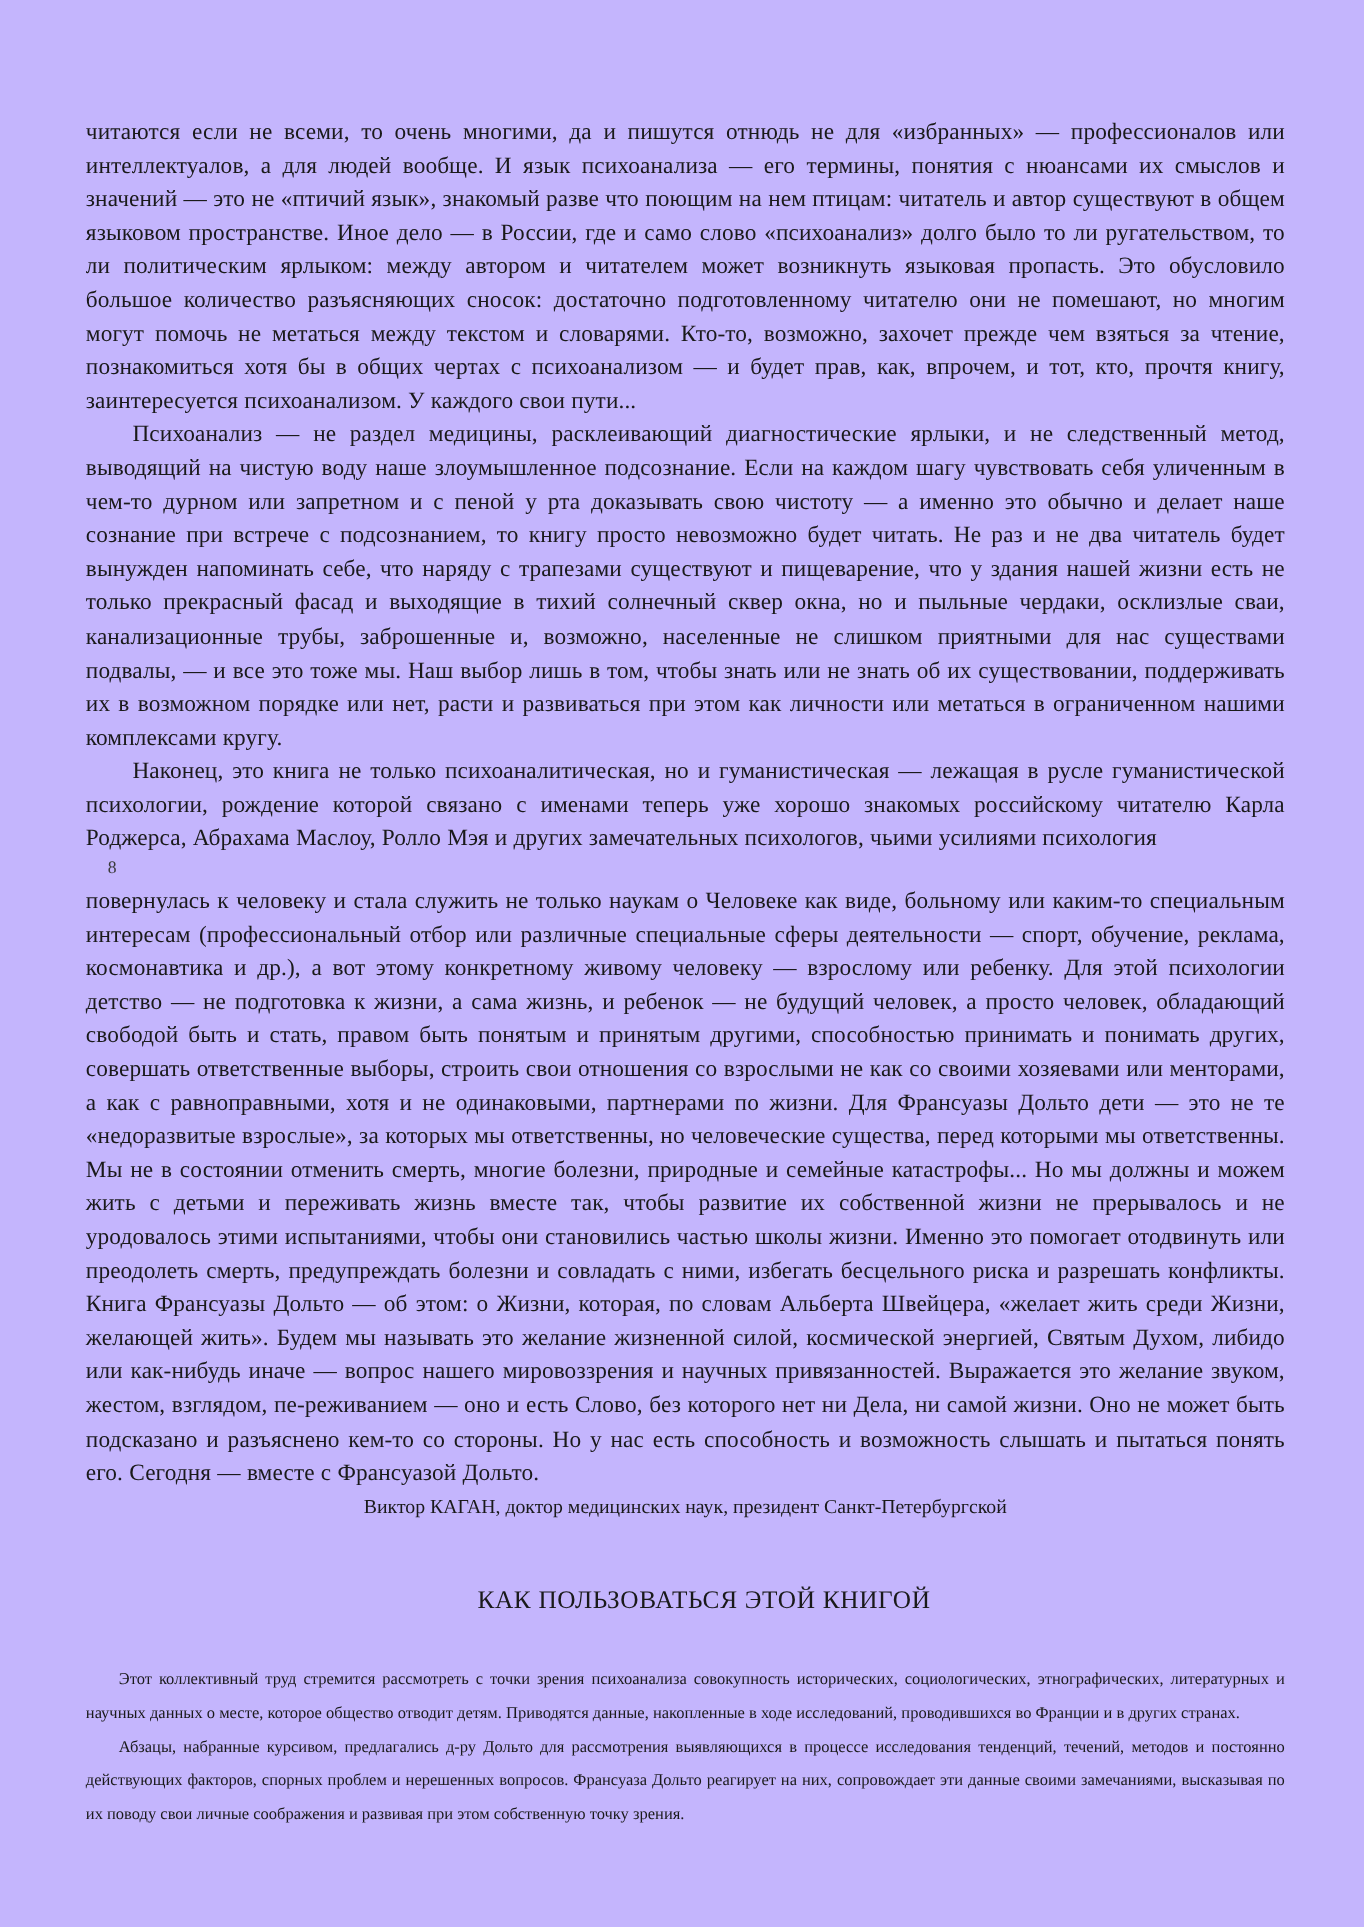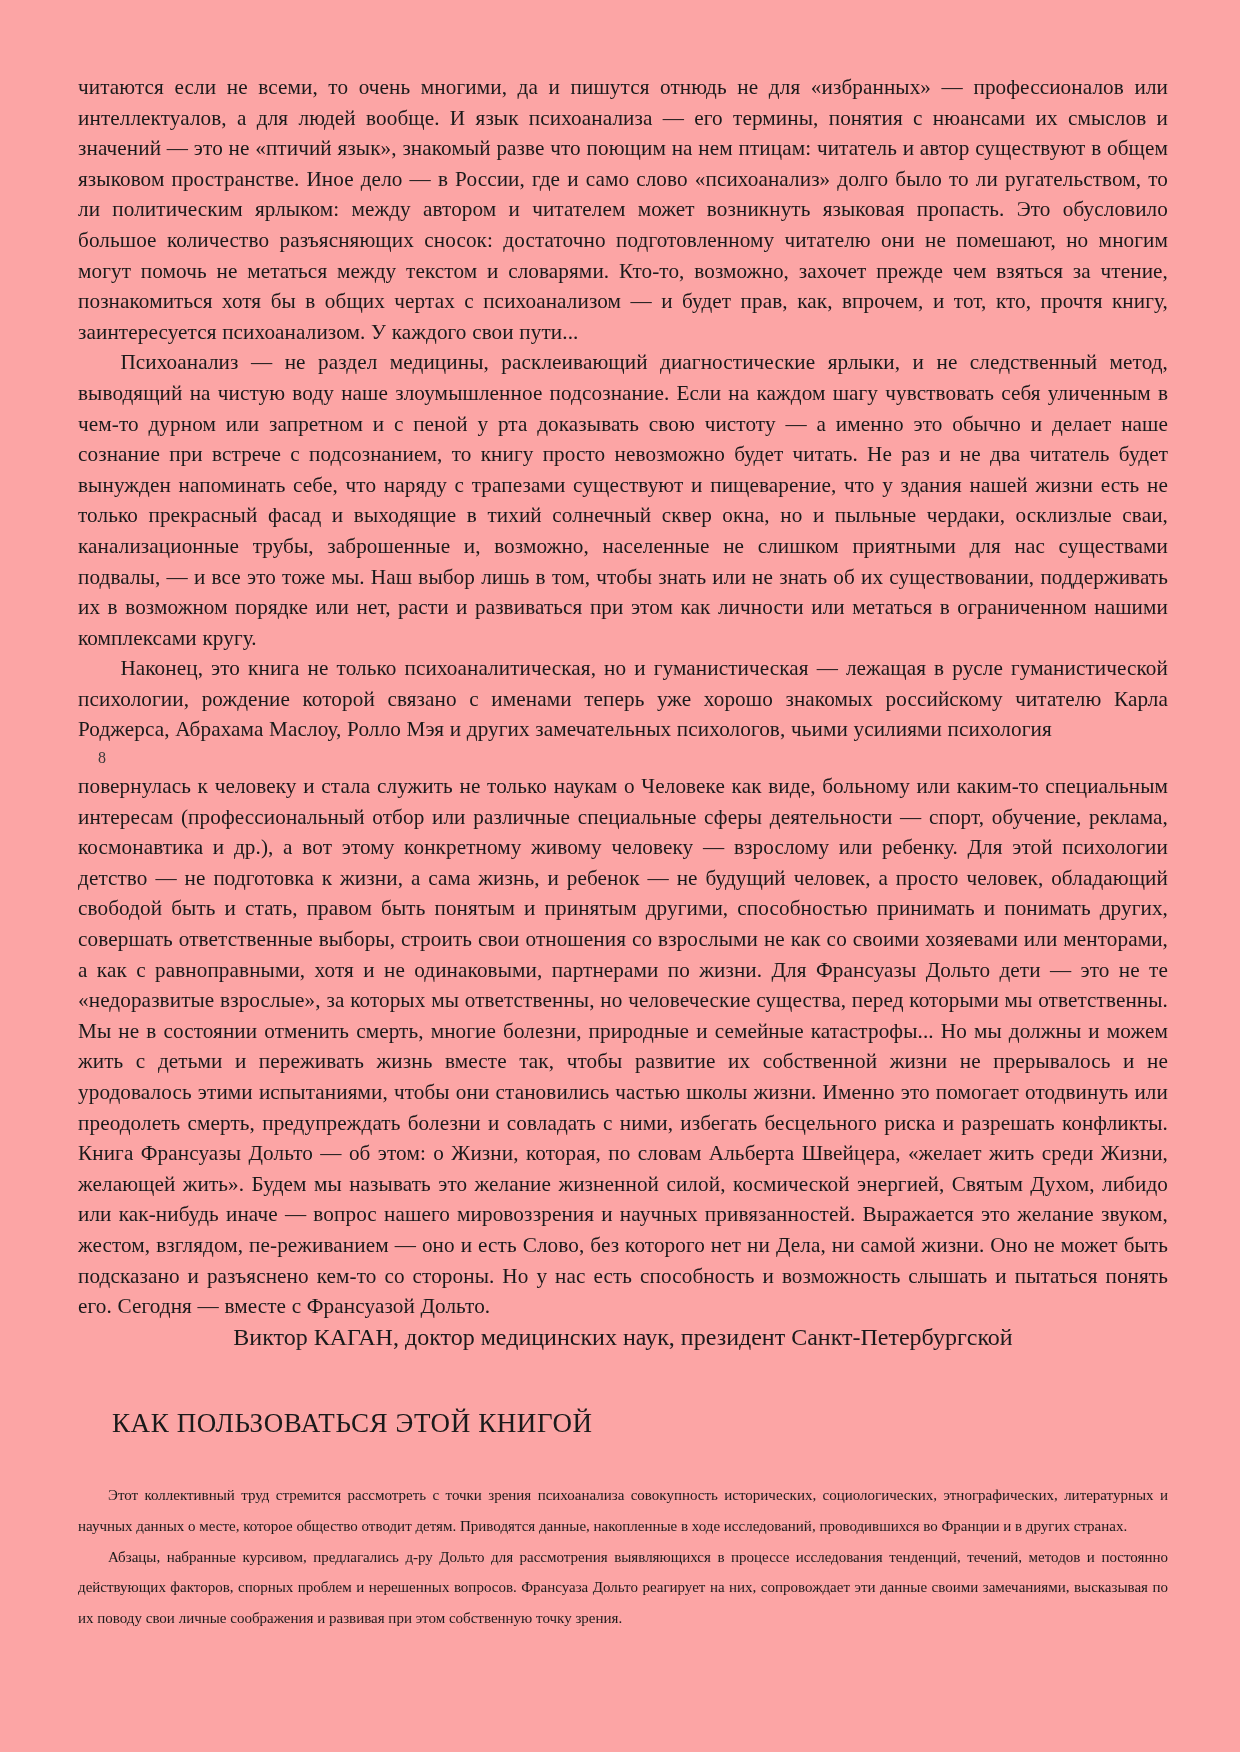--- a/index.html
+++ b/index.html
@@ -13,23 +13,23 @@
     height: 1752px;
     overflow: hidden;
     font-family: "Liberation Serif", "DejaVu Serif", serif;
     color: #1a1a1a;
   }
 
   .page {
     position: relative;
     width: 1240px;
     height: 1752px;
-    background: #fca5a5;
+    background: #c4b5fd;
     box-sizing: border-box;
-    padding: 72px 72px 40px 78px;
+    padding: 104px 72px 40px 78px;
   }
 
   .content {
     width: 1090px;
   }
 
   p.body-par {
     margin: 0;
     text-align: justify;
     text-justify: inter-word;
@@ -49,37 +49,37 @@
     font-size: 16px;
     line-height: 26px;
     margin: 0;
     padding-left: 20px;
     text-align: left;
     color: #3a3a3a;
   }
 
   .section-heading {
     margin: 0;
-    font-size: 27px;
+    font-size: 23px;
     line-height: 34px;
     font-weight: normal;
     letter-spacing: 0.6px;
     padding-left: 34px;
-    text-align: left;
+    text-align: center;
     font-variant: small-caps;
     text-transform: none;
   }
 
   .spacer-lg { height: 54px; }
   .spacer-md { height: 40px; }
 
   .signature-block {
     margin: 0;
     text-align: center;
-    font-size: 24px;
+    font-size: 18px;
     line-height: 30.6px;
   }
   .signature-block .sig-line { display: block; }
 
   .tail-par {
     margin: 0;
     text-align: justify;
     font-size: 15px;
     line-height: 30.6px;
     text-indent: 2.0em;

